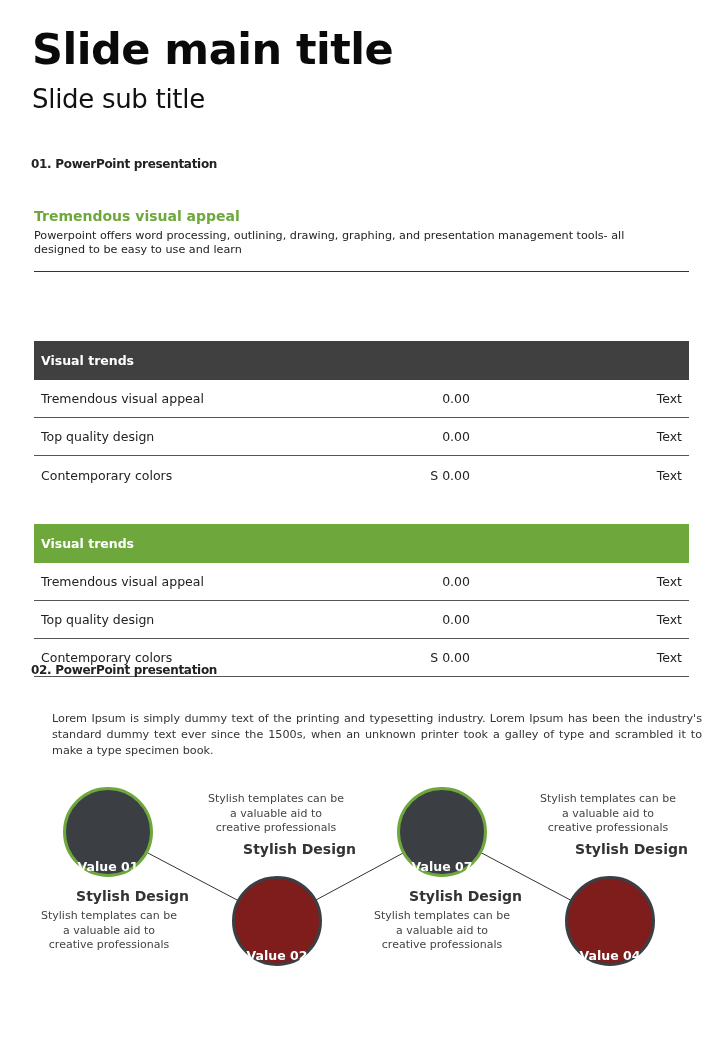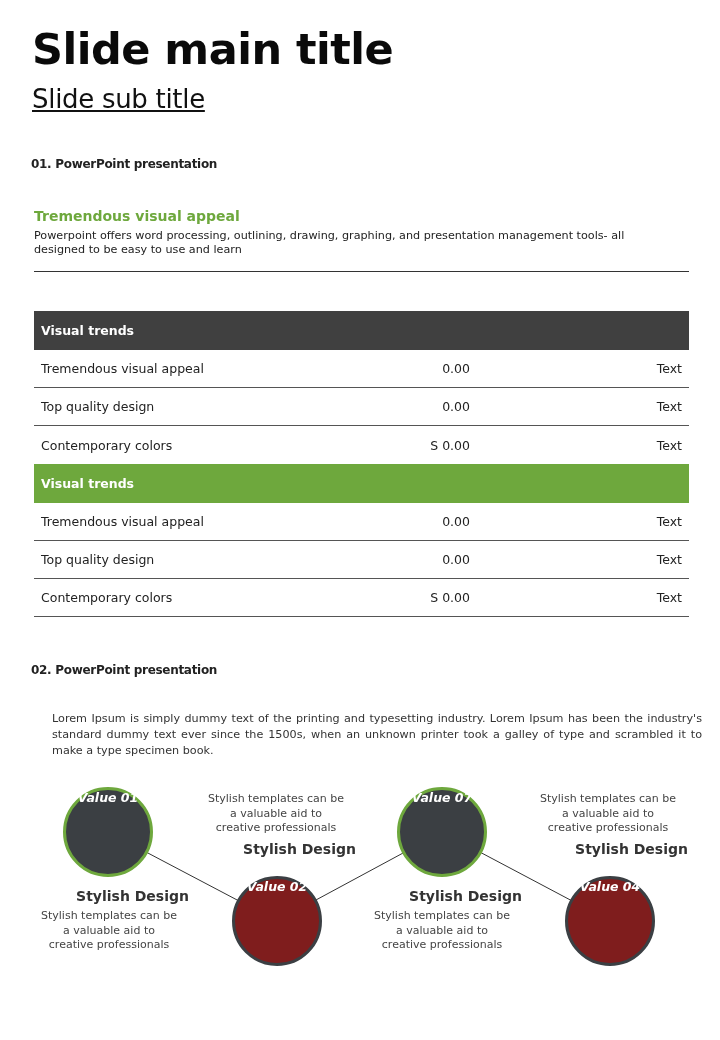--- a/index.html
+++ b/index.html
@@ -1,50 +1,50 @@
 <!DOCTYPE html>
 <html><head>
 <meta charset="utf-8">
 <style>
   html, body { margin: 0; padding: 0; background: #ffffff; }
   body { width: 720px; height: 1040px; position: relative; overflow: hidden;
          font-family: "DejaVu Sans", sans-serif; color: #222; }
   .main-title { position: absolute; left: 32px; top: 24px; font-size: 43px; font-weight: bold;
                 color: #0a0a0a; letter-spacing: -0.5px; margin: 0; }
   .sub-title { position: absolute; left: 32px; top: 84px; font-size: 26px; color: #111;
-               font-weight: normal; margin: 0; letter-spacing: -0.3px; text-decoration: underline; }
+               font-weight: normal; margin: 0; letter-spacing: -0.3px; }
   .section-title { position: absolute; left: 31px; font-size: 12px; font-weight: bold; color: #222;
                    margin: 0; letter-spacing: -0.3px; }
   .s1-title { top: 157px; }
   .s2-title { top: 663px; }
   .feature-heading { position: absolute; left: 34px; top: 208px; font-size: 14px; font-weight: bold;
                      color: #6ea83d; margin: 0; }
   .feature-desc { position: absolute; left: 34px; top: 229px; width: 600px; font-size: 11.2px;
                   line-height: 14px; color: #222; margin: 0; }
   .rule { position: absolute; left: 34px; width: 655px; height: 1px; background: #333; top: 271px; }
 
   .table { position: absolute; left: 34px; top: 311px; width: 655px; }
   .trow { height: 38px; display: flex; align-items: center; font-size: 12.5px; color: #222;
           border-bottom: 1.5px solid #555; box-sizing: border-box; }
   .thead { height: 39px; display: flex; align-items: center; font-size: 12.5px; font-weight: bold;
-           color: #fff; padding-left: 7px; box-sizing: border-box; }
+           color: #fff; padding-left: 7px; box-sizing: border-box; margin-top: 30px; }
   .thead.dark { background: #404040; }
   .thead.green { background: #6ea83d; }
   .c-label { width: 330px; padding-left: 7px; }
   .c-value { width: 99px; text-align: right; }
   .c-text { flex: 1; text-align: right; padding-right: 7px; }
   .no-border { border-bottom: none; }
 
   .lorem { position: absolute; left: 36px; top: 695px; width: 650px; font-size: 11.2px; line-height: 16px;
            color: #333; text-align: justify; margin: 16px; }
 
   .diagram { position: absolute; left: 0; top: 770px; width: 720px; height: 220px; }
   .circle { position: absolute; width: 90px; height: 90px; border-radius: 50%; box-sizing: border-box;
-            display: flex; align-items: flex-start; justify-content: center; color: #fff;
-            font-weight: bold; font-size: 12.5px; font-style: italic; }
+            display: flex; align-items: flex-end; justify-content: center; color: #fff;
+            font-weight: bold; font-size: 12.5px; }
   .circle.dark { background: #3b3f43; border: 3.5px solid #6ea83d; }
   .circle.green { background: #7f1d1d; border: 3.5px solid #3b3f43; }
   .caption { position: absolute; width: 160px; text-align: center; }
   .cap-title { font-size: 14px; font-weight: bold; color: #333; margin: 0; text-align: right; }
   .cap-desc { font-size: 11px; line-height: 14.5px; color: #444; margin: 0; }
 </style>
 </head>
 <body>
 
 <h1 class="main-title">Slide main title</h1>

